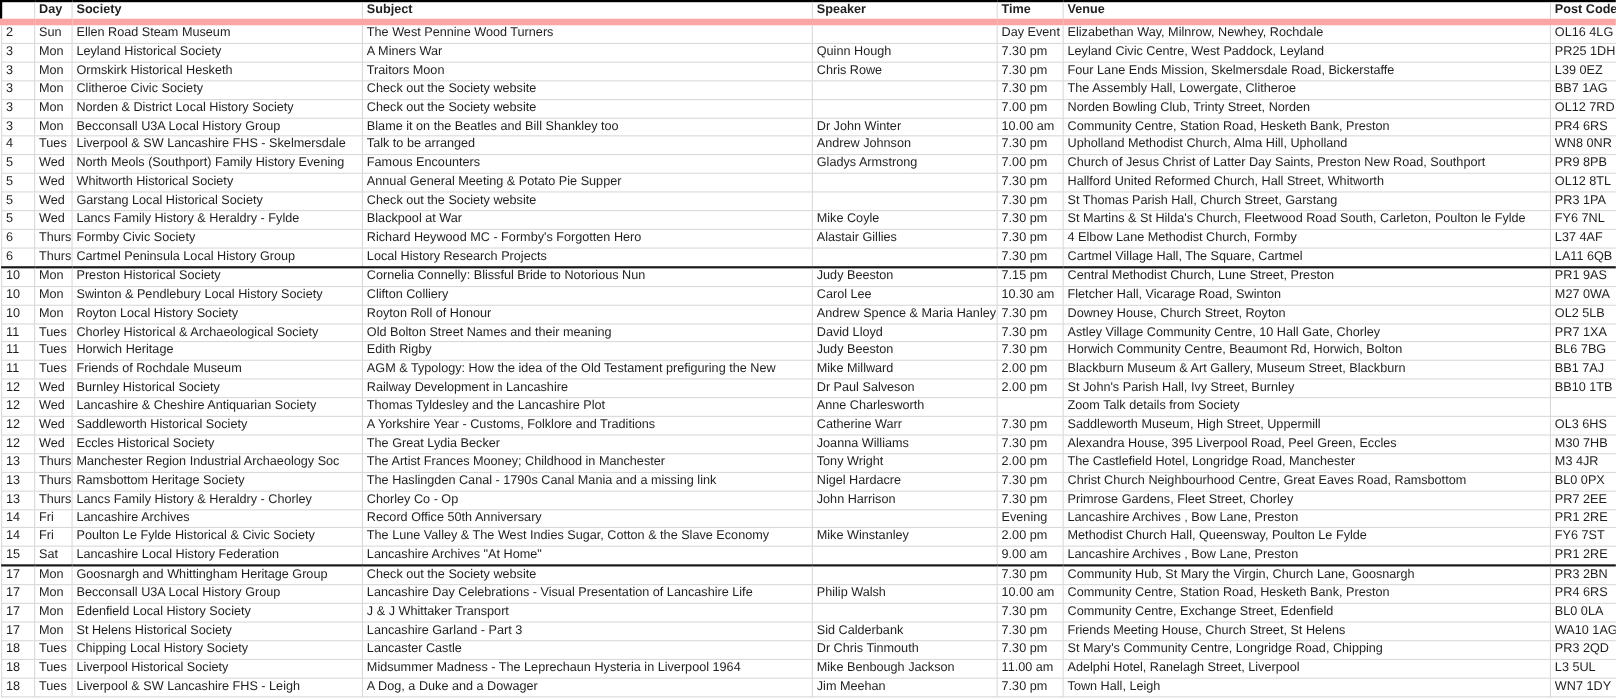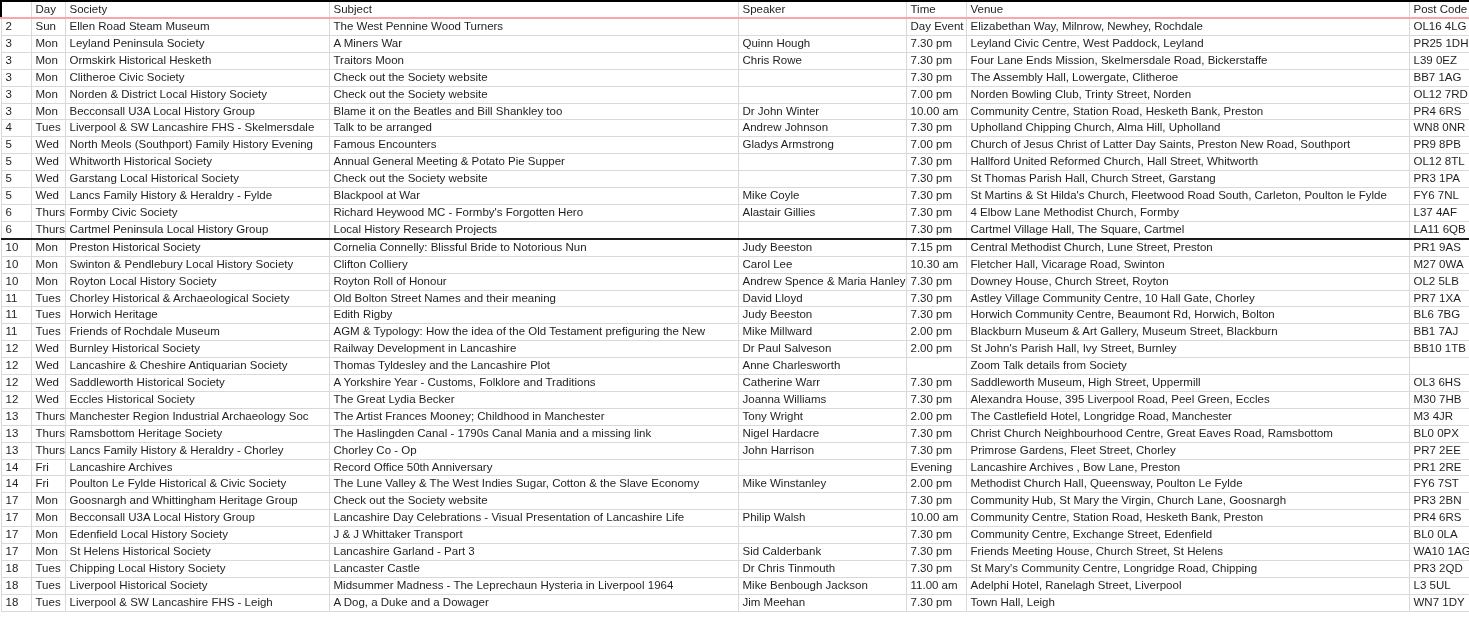--- a/index.html
+++ b/index.html
@@ -27,23 +27,23 @@
     padding: 0 3px 0 4px;
     white-space: nowrap;
     overflow: hidden;
     font-weight: normal;
     text-align: left;
     vertical-align: middle;
     height: 15.9px;
     line-height: 15.9px;
   }
   table.grid thead th {
-    font-weight: normal;
+    font-weight: bold;
     border-top: 2px solid #000000;
-    border-bottom: 2px solid #fca5a5;
+    border-bottom: 6px solid #fca5a5;
     height: 15px;
     line-height: 15px;
   }
   table.grid thead th:first-child { border-left: 2px solid #000000; }
   table.grid td:first-child { border-left: 1px solid #d9d9d9; }
   .col-date  { width: 30px; }
   .col-day   { width: 34px; }
   .col-society { width: 264px; }
   .col-subject { width: 409px; }
   .col-speaker { width: 168px; }
@@ -91,21 +91,21 @@
           <td class="col-society">Ellen Road Steam Museum</td>
           <td class="col-subject">The West Pennine Wood Turners</td>
           <td class="col-speaker"></td>
           <td class="col-time">Day Event</td>
           <td class="col-venue">Elizabethan Way, Milnrow, Newhey, Rochdale</td>
           <td class="col-postcode">OL16 4LG</td>
         </tr>
         <tr>
           <td class="col-date">3</td>
           <td class="col-day">Mon</td>
-          <td class="col-society">Leyland Peninsula Society</td>
+          <td class="col-society">Leyland Historical Society</td>
           <td class="col-subject">A Miners War</td>
           <td class="col-speaker">Quinn Hough</td>
           <td class="col-time">7.30 pm</td>
           <td class="col-venue">Leyland Civic Centre, West Paddock, Leyland</td>
           <td class="col-postcode">PR25 1DH</td>
         </tr>
         <tr>
           <td class="col-date">3</td>
           <td class="col-day">Mon</td>
           <td class="col-society">Ormskirk Historical Hesketh</td>
@@ -145,21 +145,21 @@
           <td class="col-venue">Community Centre, Station Road, Hesketh Bank, Preston</td>
           <td class="col-postcode">PR4 6RS</td>
         </tr>
         <tr>
           <td class="col-date">4</td>
           <td class="col-day">Tues</td>
           <td class="col-society">Liverpool &amp; SW Lancashire FHS - Skelmersdale</td>
           <td class="col-subject">Talk to be arranged</td>
           <td class="col-speaker">Andrew Johnson</td>
           <td class="col-time">7.30 pm</td>
-          <td class="col-venue">Upholland Chipping Church, Alma Hill, Upholland</td>
+          <td class="col-venue">Upholland Methodist Church, Alma Hill, Upholland</td>
           <td class="col-postcode">WN8 0NR</td>
         </tr>
         <tr>
           <td class="col-date">5</td>
           <td class="col-day">Wed</td>
           <td class="col-society">North Meols (Southport) Family History Evening</td>
           <td class="col-subject">Famous Encounters</td>
           <td class="col-speaker">Gladys Armstrong</td>
           <td class="col-time">7.00 pm</td>
           <td class="col-venue">Church of Jesus Christ of Latter Day Saints, Preston New Road, Southport</td>
@@ -358,20 +358,30 @@
         <tr>
           <td class="col-date">14</td>
           <td class="col-day">Fri</td>
           <td class="col-society">Poulton Le Fylde Historical &amp; Civic Society</td>
           <td class="col-subject">The Lune Valley &amp; The West Indies Sugar, Cotton &amp; the Slave Economy</td>
           <td class="col-speaker">Mike Winstanley</td>
           <td class="col-time">2.00 pm</td>
           <td class="col-venue">Methodist Church Hall, Queensway, Poulton Le Fylde</td>
           <td class="col-postcode">FY6 7ST</td>
         </tr>
+        <tr class="group-end">
+          <td class="col-date">15</td>
+          <td class="col-day">Sat</td>
+          <td class="col-society">Lancashire Local History Federation</td>
+          <td class="col-subject">Lancashire Archives "At Home"</td>
+          <td class="col-speaker"></td>
+          <td class="col-time">9.00 am</td>
+          <td class="col-venue">Lancashire Archives , Bow Lane, Preston</td>
+          <td class="col-postcode">PR1 2RE</td>
+        </tr>
         <tr>
           <td class="col-date">17</td>
           <td class="col-day">Mon</td>
           <td class="col-society">Goosnargh and Whittingham Heritage Group</td>
           <td class="col-subject">Check out the Society website</td>
           <td class="col-speaker"></td>
           <td class="col-time">7.30 pm</td>
           <td class="col-venue">Community Hub, St Mary the Virgin, Church Lane, Goosnargh</td>
           <td class="col-postcode">PR3 2BN</td>
         </tr>

